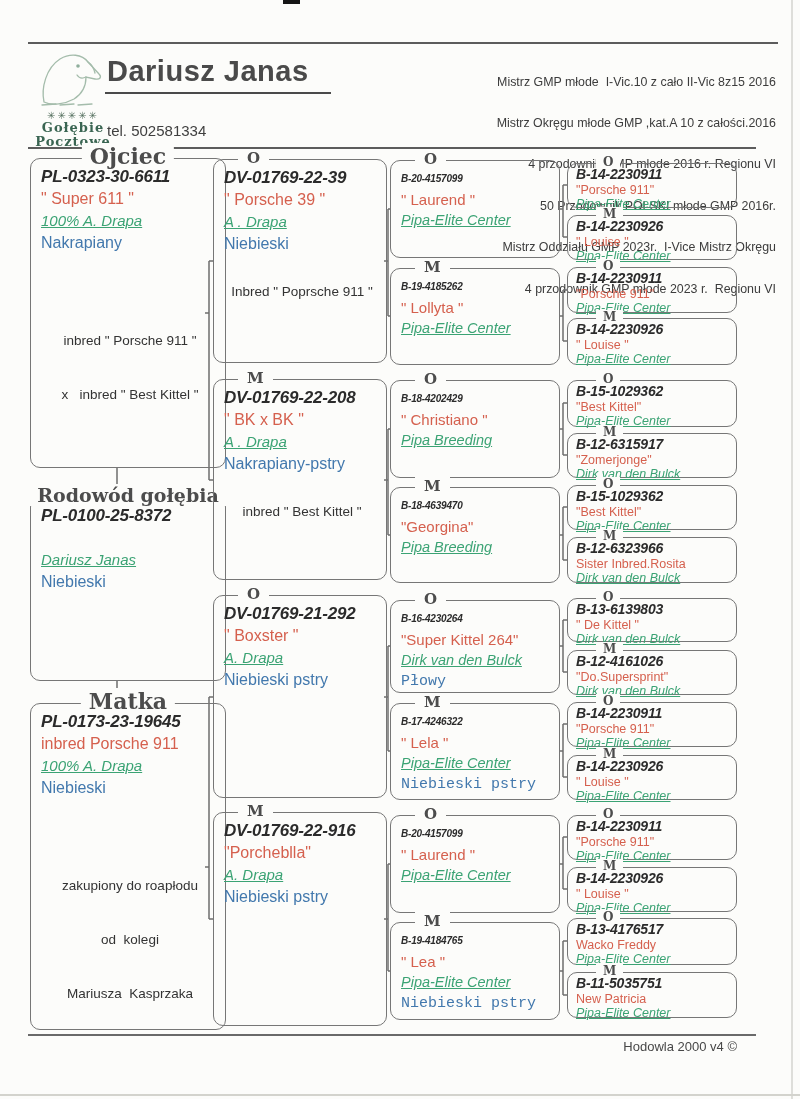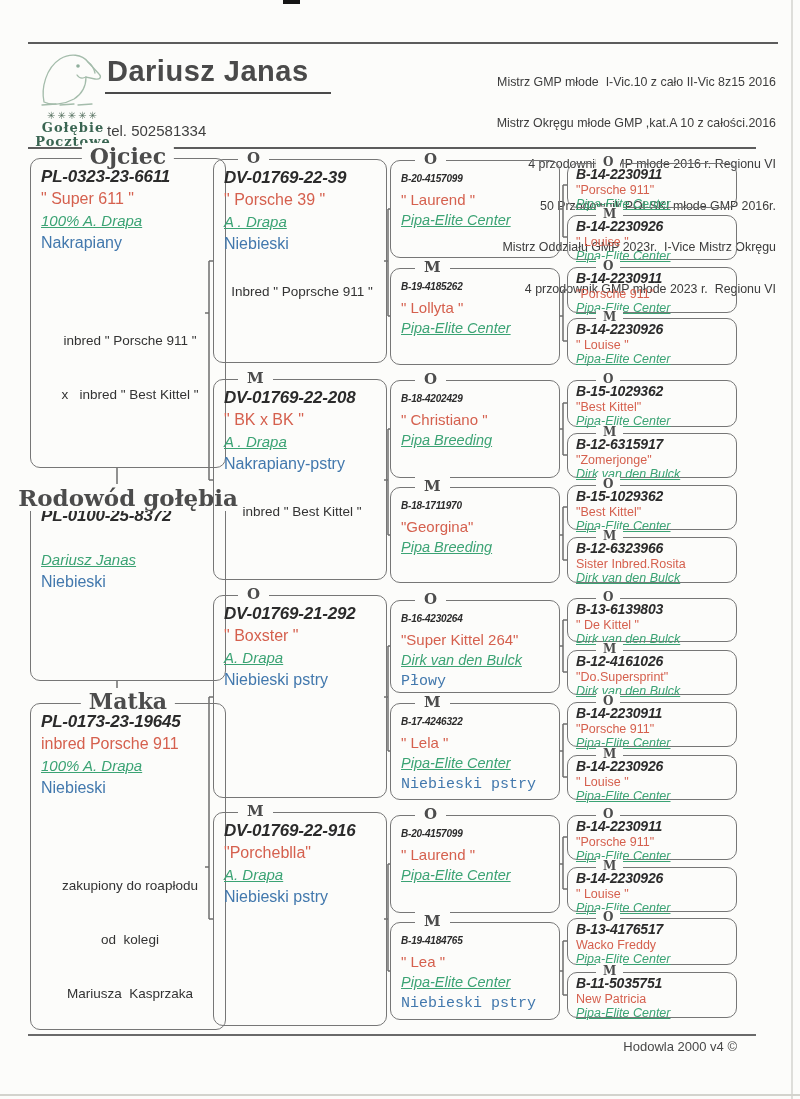--- a/index.html
+++ b/index.html
@@ -49,21 +49,21 @@
   }
   .c1{left:30px;width:196px;}
   .c2{left:213px;width:174px;}
   .c3{left:390px;width:170px;}
   .c4{left:567px;width:170px;}
   .legend{
     position:absolute;top:-16px;left:50%;transform:translateX(-50%);
     background:var(--paper);padding:0 8px;white-space:nowrap;
     font-family:"DejaVu Serif",serif;font-weight:bold;font-size:22px;color:var(--serif-ink);
   }
-  .legend-sm{font-size:23px;top:-14px;}
+  .legend-sm{font-size:19px;top:-14px;}
   .sexlabel{
     position:absolute;top:-11px;left:24px;background:var(--paper);padding:0 9px;
     font-family:"DejaVu Serif",serif;font-weight:bold;font-size:15px;color:var(--serif-ink);
   }
   .c4 .sexlabel{font-size:12px;top:-9px;left:28px;padding:0 7px;}
   .ring{font-weight:bold;font-style:italic;color:var(--ring);font-size:17px;letter-spacing:-.2px;line-height:22px;}
   .pname{color:var(--red);font-size:16px;line-height:22px;white-space:pre-wrap;}
   .pline{color:var(--green);font-style:italic;font-size:15px;line-height:22px;text-decoration:underline;}
   .pcolor{color:var(--blue);font-size:16px;line-height:22px;}
   .pnote{color:#333;font-size:13.5px;line-height:18px;text-align:center;white-space:pre-wrap;margin-top:28px;}
@@ -142,21 +142,21 @@
       <path d="M560,535 H563 M563,507 V560 M563,507 H567 M563,560 H567"></path>
       <path d="M560,646 H563 M563,620 V672 M563,620 H567 M563,672 H567"></path>
       <path d="M560,751 H563 M563,724 V777 M563,724 H567 M563,777 H567"></path>
       <path d="M560,864 H563 M563,837 V889 M563,837 H567 M563,889 H567"></path>
       <path d="M560,971 H563 M563,941 V995 M563,941 H567 M563,995 H567"></path>
     </g>
   </svg>
 
   <div class="pbox c1" style="top:158px;height:310px;">
     <span class="legend">Ojciec</span>
-    <div class="ring">PL-0323-23-6611</div>
+    <div class="ring">PL-0323-30-6611</div>
     <div class="pname">" Super 611 "</div>
     <div class="pline">100% A. Drapa</div>
     <div class="pcolor">Nakrapiany</div>
     <div class="pnote">
       <div>inbred " Porsche 911 "</div>
       <div>x   inbred " Best Kittel "</div>
     </div>
   </div>
 
   <div class="pbox c1" style="top:497px;height:184px;">
@@ -224,21 +224,21 @@
     <div class="pline">Pipa-Elite Center</div>
   </div>
   <div class="pbox c3" style="top:380px;height:98px;">
     <span class="sexlabel">O</span>
     <div class="ring">B-18-4202429</div>
     <div class="pname">" Christiano "</div>
     <div class="pline">Pipa Breeding</div>
   </div>
   <div class="pbox c3" style="top:487px;height:96px;">
     <span class="sexlabel">M</span>
-    <div class="ring">B-18-1711970</div>
+    <div class="ring">B-18-4639470</div>
     <div class="pname">"Georgina"</div>
     <div class="pline">Pipa Breeding</div>
   </div>
   <div class="pbox c3" style="top:600px;height:93px;">
     <span class="sexlabel">O</span>
     <div class="ring">B-16-4230264</div>
     <div class="pname">"Super Kittel 264"</div>
     <div class="pline">Dirk van den Bulck</div>
     <div class="pcolor">Płowy</div>
   </div>

